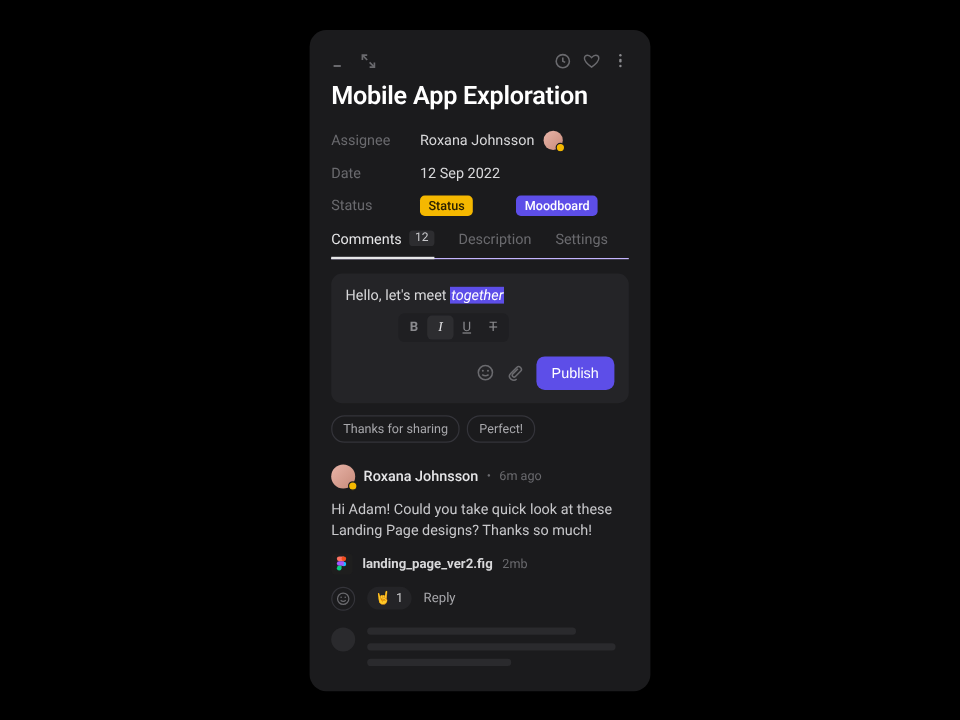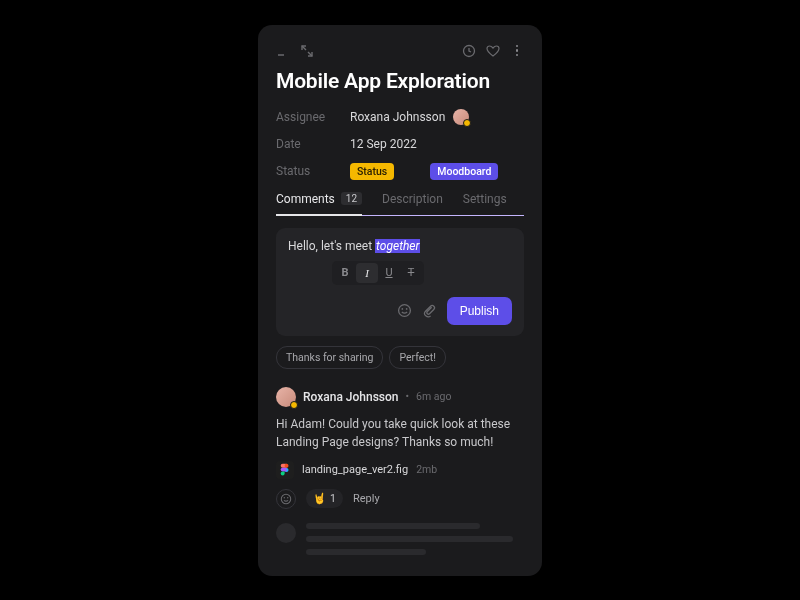--- a/index.html
+++ b/index.html
@@ -67,21 +67,21 @@
 
   .comment { margin-bottom:14px; }
   .comment-head { display:flex; align-items:center; gap:7px; margin-bottom:8px; }
   .avatar.med { width:20px; height:20px; }
   .comment-name { font-size:12px; color:#e6e6e8; font-weight:500; }
   .comment-time { font-size:10.5px; color:#6a6a6e; }
   .comment-body { font-size:12px; color:#c8c8cb; line-height:1.5; margin-bottom:10px; }
 
   .attachment { display:flex; align-items:center; gap:8px; margin-bottom:10px; }
   .file-icon { width:18px; height:18px; background:#1e1e1e; border-radius:4px; display:flex; align-items:center; justify-content:center; font-size:10px; }
-  .file-name { font-size:11px; color:#d8d8da; }
+  .file-name { font-size:11px; color:#d8d8da;font-weight:bold; }
   .file-size { font-size:10.5px; color:#6a6a6e; }
 
   .reactions { display:flex; align-items:center; gap:10px; }
   .react-add { width:20px; height:20px; border-radius:50%; border:1px solid #34343a; display:flex; align-items:center; justify-content:center; color:#6a6a6e; cursor:pointer; font-size:11px;}
   .react-pill { display:flex; align-items:center; gap:4px; background:#242427; padding:3px 7px; border-radius:10px; font-size:10.5px; color:#c8c8cb; cursor:pointer;}
   .reply-link { font-size:11px; color:#a8a8ac; cursor:pointer; }
 
   .skeleton { margin-top:14px; }
   .sk-row { display:flex; gap:10px; align-items:flex-start; }
   .sk-avatar { width:20px; height:20px; border-radius:50%; background:#2a2a2d; flex-shrink:0; }

